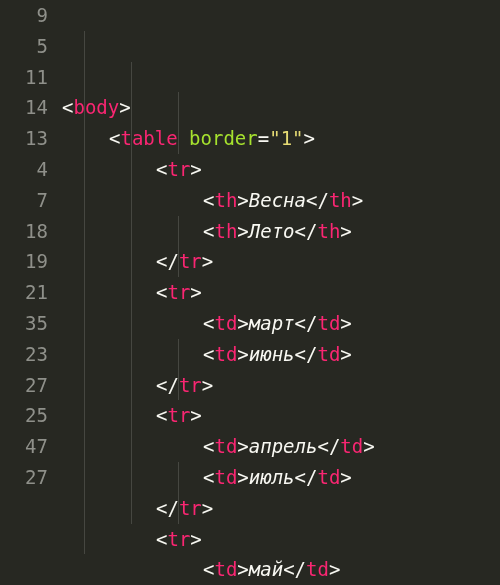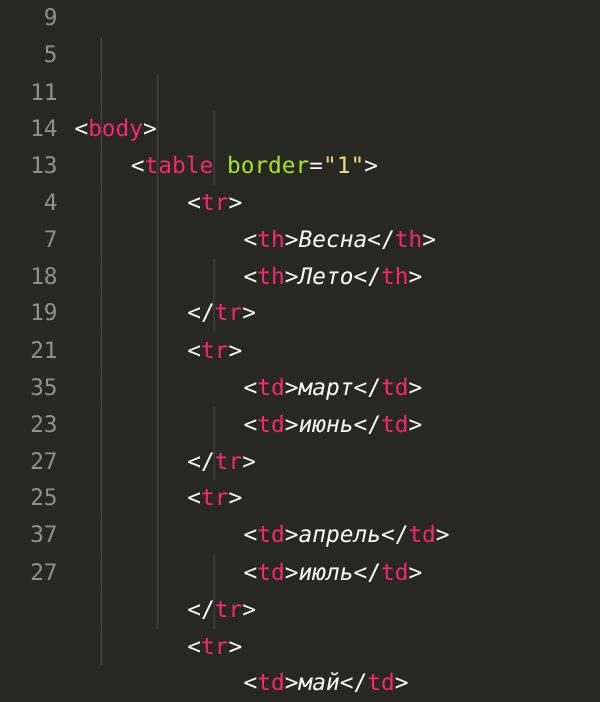--- a/index.html
+++ b/index.html
@@ -75,19 +75,19 @@
       <div class="ln">13</div>
       <div class="ln">4</div>
       <div class="ln">7</div>
       <div class="ln">18</div>
       <div class="ln">19</div>
       <div class="ln">21</div>
       <div class="ln">35</div>
       <div class="ln">23</div>
       <div class="ln">27</div>
       <div class="ln">25</div>
-      <div class="ln">37</div>
+      <div class="ln">47</div>
       <div class="ln">27</div>
     </div>
   <div class="code">
     <div class="guides"><div class="guide" style="left: 22px; top: 30.8px; height: 30.8px;"></div><div class="guide" style="left: 22px; top: 61.6px; height: 30.8px;"></div><div class="guide" style="left: 69px; top: 61.6px; height: 30.8px;"></div><div class="guide" style="left: 22px; top: 92.4px; height: 30.8px;"></div><div class="guide" style="left: 69px; top: 92.4px; height: 30.8px;"></div><div class="guide" style="left: 116px; top: 92.4px; height: 30.8px;"></div><div class="guide" style="left: 22px; top: 123.2px; height: 30.8px;"></div><div class="guide" style="left: 69px; top: 123.2px; height: 30.8px;"></div><div class="guide" style="left: 116px; top: 123.2px; height: 30.8px;"></div><div class="guide" style="left: 22px; top: 154px; height: 30.8px;"></div><div class="guide" style="left: 69px; top: 154px; height: 30.8px;"></div><div class="guide" style="left: 22px; top: 184.8px; height: 30.8px;"></div><div class="guide" style="left: 69px; top: 184.8px; height: 30.8px;"></div><div class="guide" style="left: 22px; top: 215.6px; height: 30.8px;"></div><div class="guide" style="left: 69px; top: 215.6px; height: 30.8px;"></div><div class="guide" style="left: 116px; top: 215.6px; height: 30.8px;"></div><div class="guide" style="left: 22px; top: 246.4px; height: 30.8px;"></div><div class="guide" style="left: 69px; top: 246.4px; height: 30.8px;"></div><div class="guide" style="left: 116px; top: 246.4px; height: 30.8px;"></div><div class="guide" style="left: 22px; top: 277.2px; height: 30.8px;"></div><div class="guide" style="left: 69px; top: 277.2px; height: 30.8px;"></div><div class="guide" style="left: 22px; top: 308px; height: 30.8px;"></div><div class="guide" style="left: 69px; top: 308px; height: 30.8px;"></div><div class="guide" style="left: 22px; top: 338.8px; height: 30.8px;"></div><div class="guide" style="left: 69px; top: 338.8px; height: 30.8px;"></div><div class="guide" style="left: 116px; top: 338.8px; height: 30.8px;"></div><div class="guide" style="left: 22px; top: 369.6px; height: 30.8px;"></div><div class="guide" style="left: 69px; top: 369.6px; height: 30.8px;"></div><div class="guide" style="left: 116px; top: 369.6px; height: 30.8px;"></div><div class="guide" style="left: 22px; top: 400.4px; height: 30.8px;"></div><div class="guide" style="left: 69px; top: 400.4px; height: 30.8px;"></div><div class="guide" style="left: 22px; top: 431.2px; height: 30.8px;"></div><div class="guide" style="left: 69px; top: 431.2px; height: 30.8px;"></div><div class="guide" style="left: 22px; top: 462px; height: 30.8px;"></div><div class="guide" style="left: 69px; top: 462px; height: 30.8px;"></div><div class="guide" style="left: 116px; top: 462px; height: 30.8px;"></div><div class="guide" style="left: 22px; top: 492.8px; height: 30.8px;"></div><div class="guide" style="left: 69px; top: 492.8px; height: 30.8px;"></div><div class="guide" style="left: 116px; top: 492.8px; height: 30.8px;"></div><div class="guide" style="left: 22px; top: 523.6px; height: 30.8px;"></div></div>
   <div class="line" style="padding-left: 0px;"><span class="content"><span class="bracket">&lt;</span><span class="tag">body</span><span class="bracket">&gt;</span></span></div><div class="line" style="padding-left: 47px;"><span class="content"><span class="bracket">&lt;</span><span class="tag">table</span><span class="txt"> </span><span class="attr">border</span><span class="bracket">=</span><span class="string">"1"</span><span class="bracket">&gt;</span></span></div><div class="line" style="padding-left: 94px;"><span class="content"><span class="bracket">&lt;</span><span class="tag">tr</span><span class="bracket">&gt;</span></span></div><div class="line" style="padding-left: 141px;"><span class="content"><span class="bracket">&lt;</span><span class="tag">th</span><span class="bracket">&gt;</span><span class="txt">Весна</span><span class="bracket">&lt;/</span><span class="tag">th</span><span class="bracket">&gt;</span></span></div><div class="line" style="padding-left: 141px;"><span class="content"><span class="bracket">&lt;</span><span class="tag">th</span><span class="bracket">&gt;</span><span class="txt">Лето</span><span class="bracket">&lt;/</span><span class="tag">th</span><span class="bracket">&gt;</span></span></div><div class="line" style="padding-left: 94px;"><span class="content"><span class="bracket">&lt;/</span><span class="tag">tr</span><span class="bracket">&gt;</span></span></div><div class="line" style="padding-left: 94px;"><span class="content"><span class="bracket">&lt;</span><span class="tag">tr</span><span class="bracket">&gt;</span></span></div><div class="line" style="padding-left: 141px;"><span class="content"><span class="bracket">&lt;</span><span class="tag">td</span><span class="bracket">&gt;</span><span class="txt">март</span><span class="bracket">&lt;/</span><span class="tag">td</span><span class="bracket">&gt;</span></span></div><div class="line" style="padding-left: 141px;"><span class="content"><span class="bracket">&lt;</span><span class="tag">td</span><span class="bracket">&gt;</span><span class="txt">июнь</span><span class="bracket">&lt;/</span><span class="tag">td</span><span class="bracket">&gt;</span></span></div><div class="line" style="padding-left: 94px;"><span class="content"><span class="bracket">&lt;/</span><span class="tag">tr</span><span class="bracket">&gt;</span></span></div><div class="line" style="padding-left: 94px;"><span class="content"><span class="bracket">&lt;</span><span class="tag">tr</span><span class="bracket">&gt;</span></span></div><div class="line" style="padding-left: 141px;"><span class="content"><span class="bracket">&lt;</span><span class="tag">td</span><span class="bracket">&gt;</span><span class="txt">апрель</span><span class="bracket">&lt;/</span><span class="tag">td</span><span class="bracket">&gt;</span></span></div><div class="line" style="padding-left: 141px;"><span class="content"><span class="bracket">&lt;</span><span class="tag">td</span><span class="bracket">&gt;</span><span class="txt">июль</span><span class="bracket">&lt;/</span><span class="tag">td</span><span class="bracket">&gt;</span></span></div><div class="line" style="padding-left: 94px;"><span class="content"><span class="bracket">&lt;/</span><span class="tag">tr</span><span class="bracket">&gt;</span></span></div><div class="line" style="padding-left: 94px;"><span class="content"><span class="bracket">&lt;</span><span class="tag">tr</span><span class="bracket">&gt;</span></span></div><div class="line" style="padding-left: 141px;"><span class="content"><span class="bracket">&lt;</span><span class="tag">td</span><span class="bracket">&gt;</span><span class="txt">май</span><span class="bracket">&lt;/</span><span class="tag">td</span><span class="bracket">&gt;</span></span></div></div>
 </div>
 
 </body></html>

